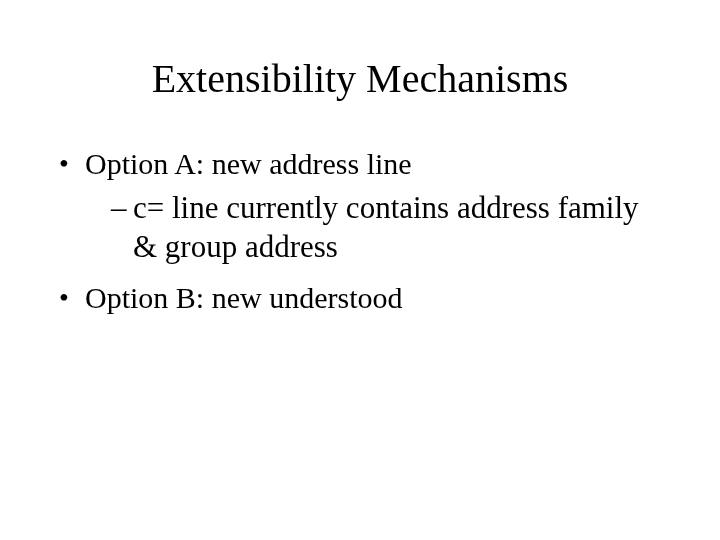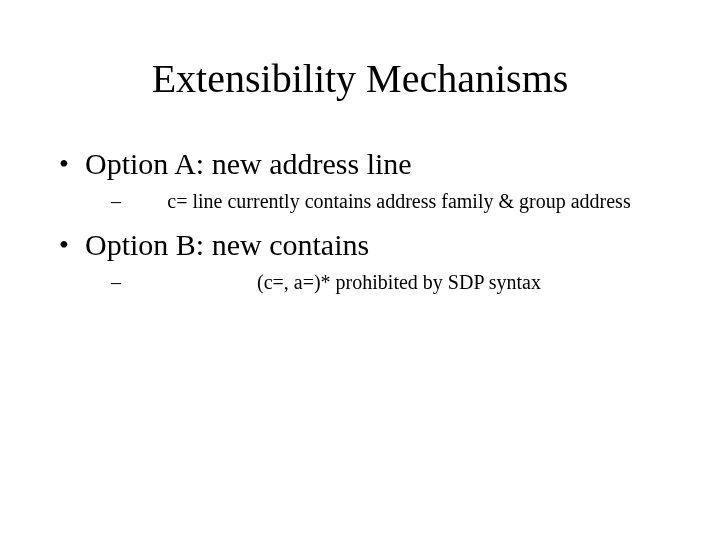--- a/index.html
+++ b/index.html
@@ -41,26 +41,25 @@
       font-size: 28px;
       line-height: 1.2;
     }
     ul.level2 {
       list-style: none;
       padding-left: 26px;
       margin-top: 8px;
       margin-bottom: 14px;
     }
     ul.level2 > li {
-      font-size: 20px;
+      font-size: 31px;
       position: relative;
       padding-left: 22px;
       line-height: 1.25;
       margin-bottom: 2px;
-      text-align: center;
     }
     ul.level2 > li::before {
       content: "–";
       position: absolute;
       left: 0;
       top: 0;
     }
   </style>
 </head>
 <body>
@@ -69,19 +68,18 @@
   <h1 class="title">Extensibility Mechanisms</h1>
 
   <ul class="level1">
     <li>
       <span>Option A: new address line</span>
       <ul class="level2">
         <li>c= line currently contains address family &amp; group address</li>
       </ul>
     </li>
     <li>
-      <span>Option B: new contains</span>
+      <span>Option B: new understood</span>
       <ul class="level2">
-        <li>(c=, a=)* prohibited by SDP syntax</li>
       </ul>
     </li>
   </ul>
 </div>
 
 </body></html>

